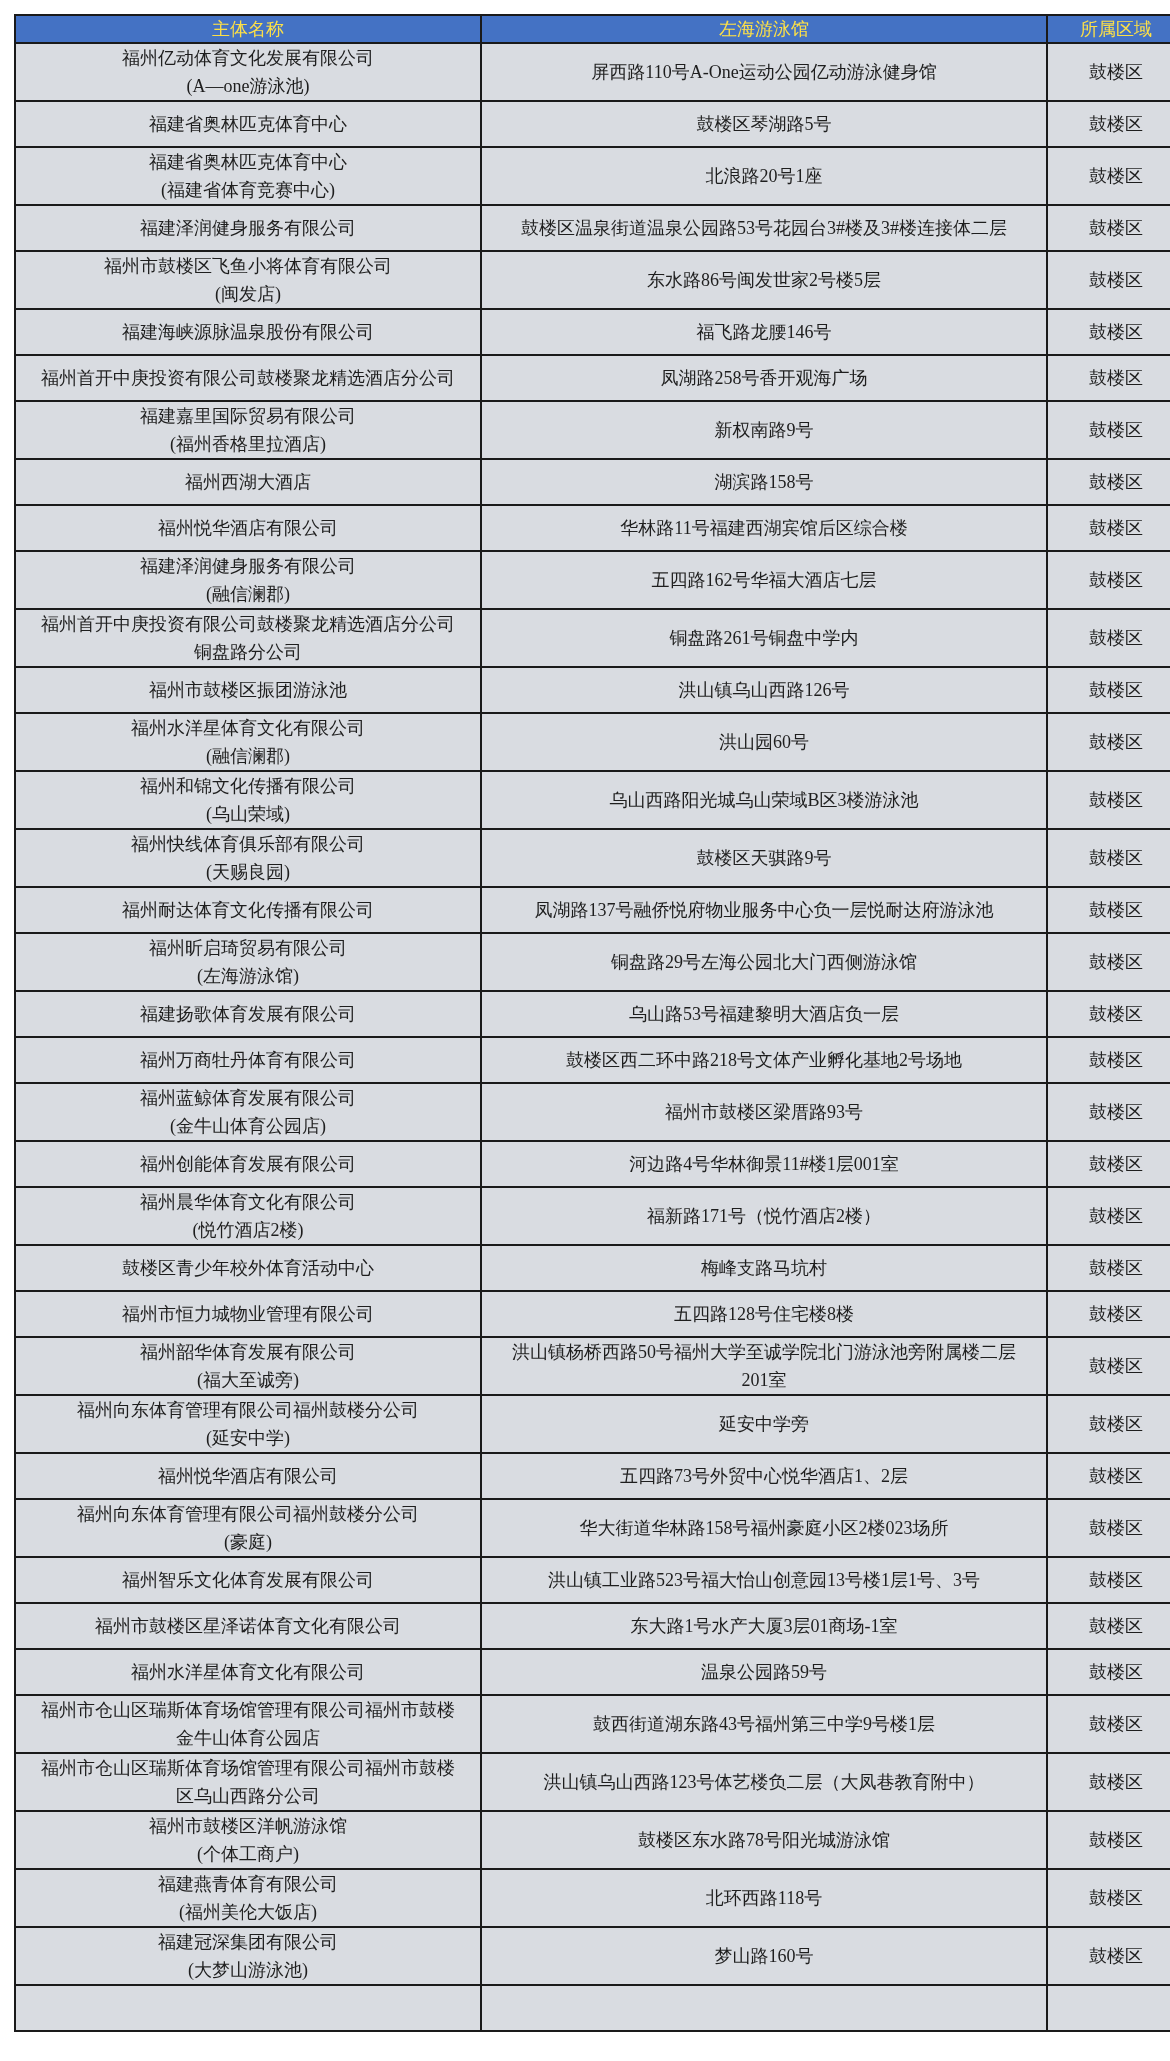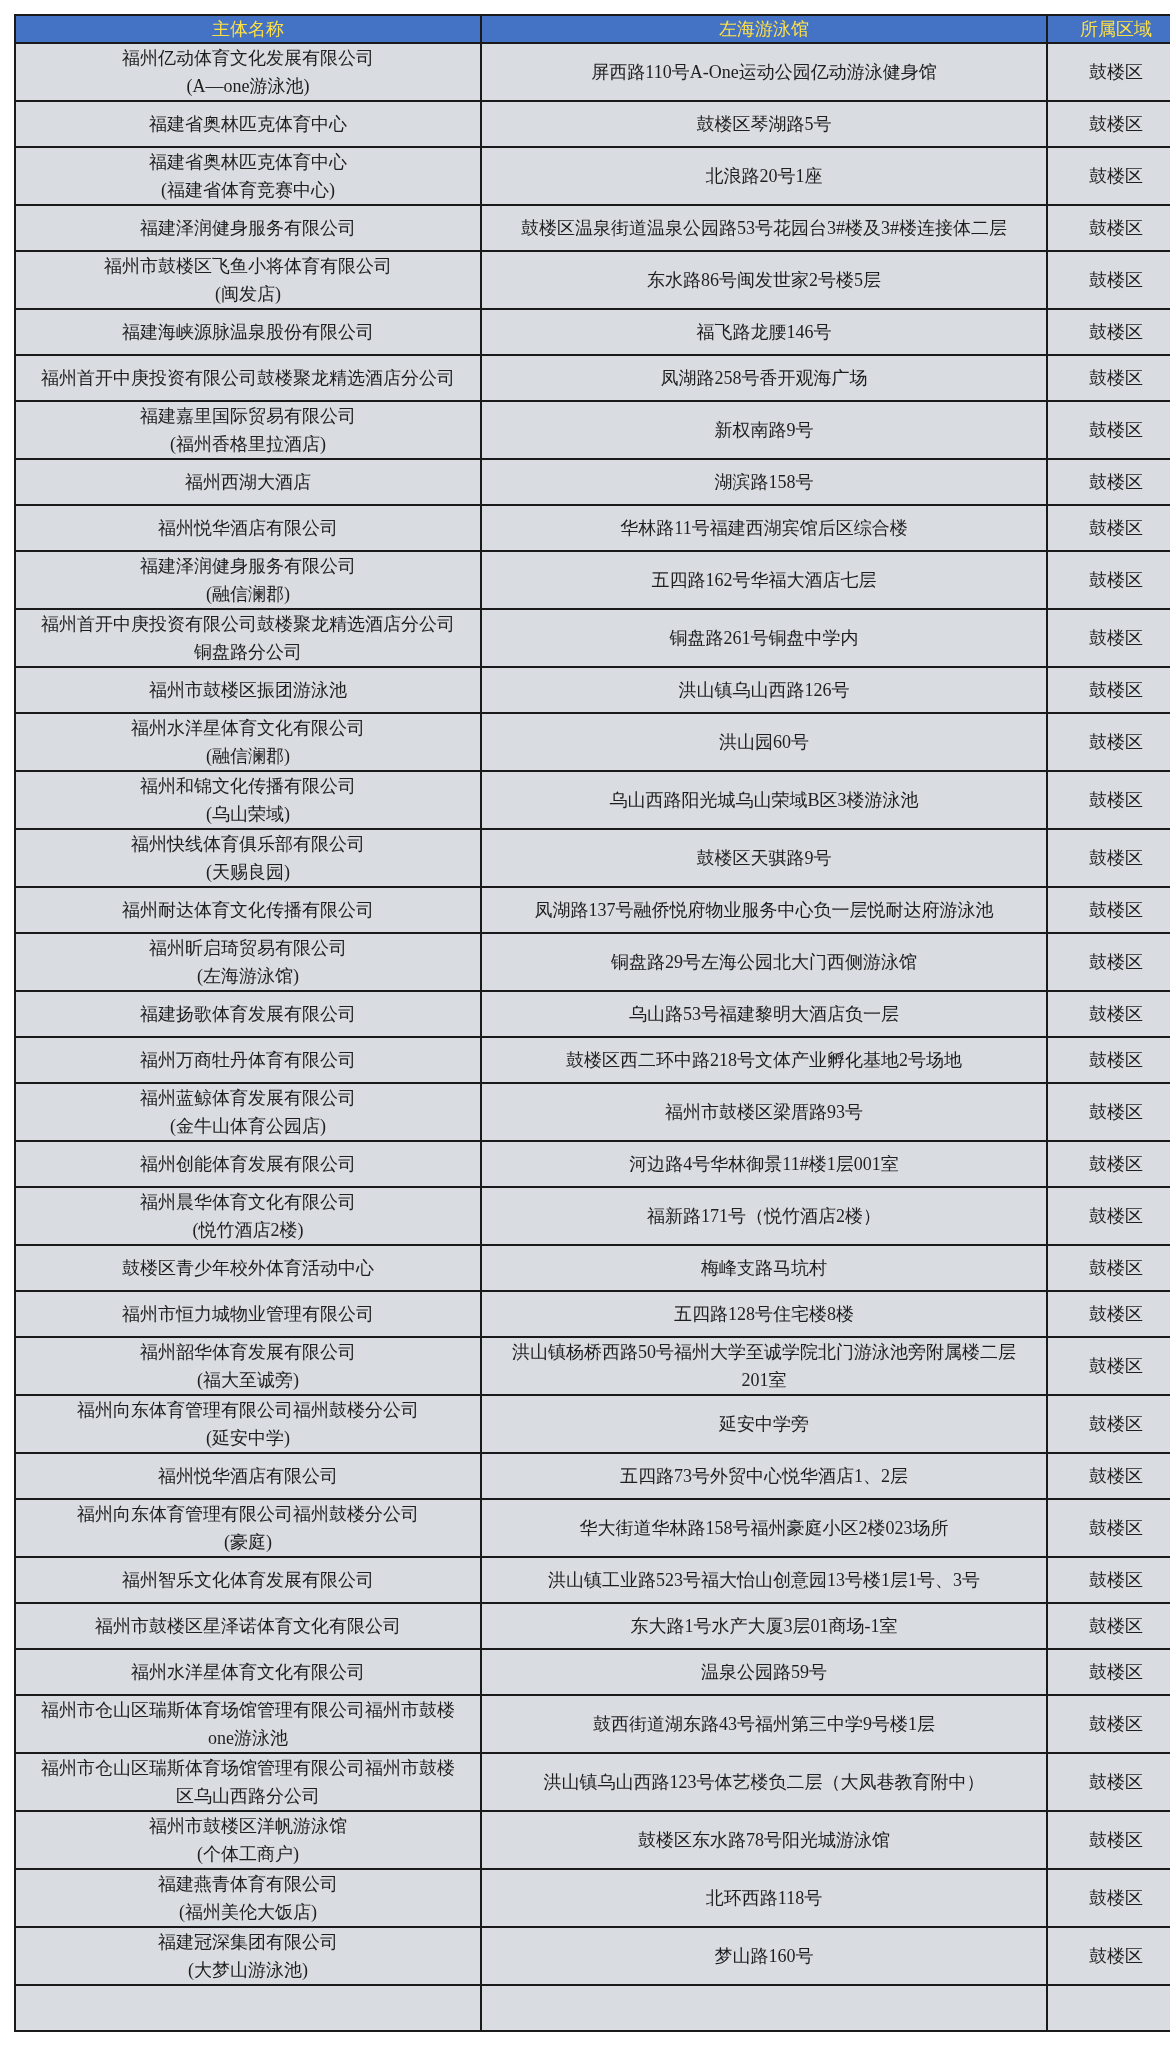--- a/index.html
+++ b/index.html
@@ -338,21 +338,21 @@
             <span class="line">福州水洋星体育文化有限公司</span>
           </td>
           <td>
             <span class="line">温泉公园路59号</span>
           </td>
           <td>鼓楼区</td>
         </tr>
         <tr class="r2">
           <td>
             <span class="line">福州市仓山区瑞斯体育场馆管理有限公司福州市鼓楼</span>
-            <span class="line">one游泳池</span>
+            <span class="line">金牛山体育公园店</span>
           </td>
           <td>
             <span class="line">鼓西街道湖东路43号福州第三中学9号楼1层</span>
           </td>
           <td>鼓楼区</td>
         </tr>
         <tr class="r2">
           <td>
             <span class="line">福州市仓山区瑞斯体育场馆管理有限公司福州市鼓楼</span>
             <span class="line">区乌山西路分公司</span>

